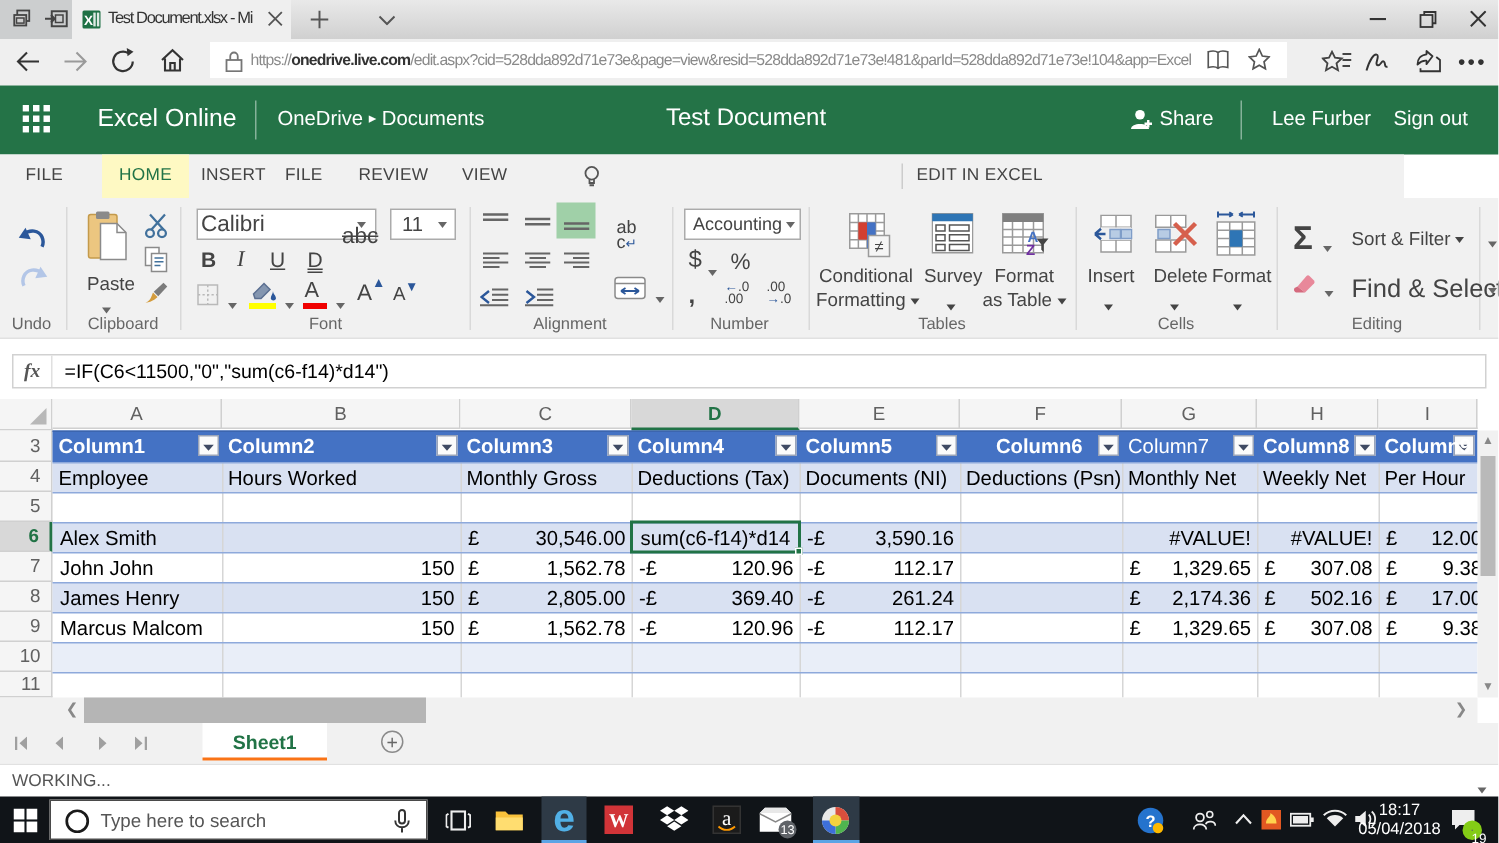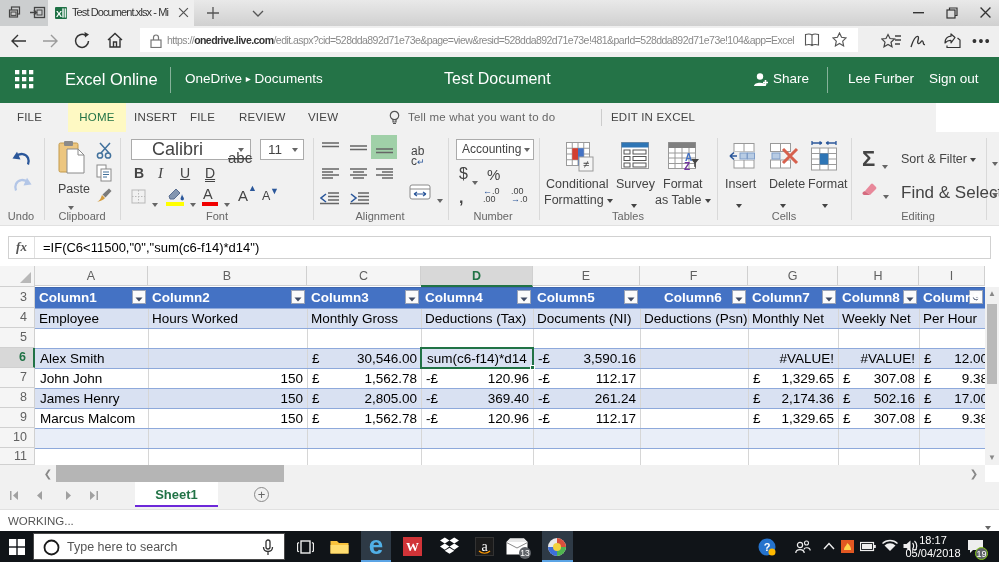--- a/index.html
+++ b/index.html
@@ -163,21 +163,20 @@
   <div class="mtab" style="left:17px">FILE</div>
   <div class="mtab" style="left:68px;width:58px;background:#fef9c3;text-align:center;color:#217346">HOME</div>
   <div class="mtab" style="left:134px">INSERT</div>
   <div class="mtab" style="left:190px">FILE</div>
   <div class="mtab" style="left:239px">REVIEW</div>
   <div class="mtab" style="left:308px">VIEW</div>
   <svg class="abs" style="left:388px;top:7px" width="13" height="16" viewBox="0 0 13 16">
       <circle cx="6.5" cy="5.5" r="4.2" fill="none" stroke="#555" stroke-width="1.2"></circle>
       <path d="M5 9.5 L5 12 H8 L8 9.5 M5 13.5 H8" stroke="#555" stroke-width="1.2" fill="none"></path>
     </svg>
-  <div class="mtab" style="left:408px;color:#666">Tell me what you want to do</div>
   <div class="abs" style="left:601px;top:6px;width:1px;height:17px;background:#ccc"></div>
   <div class="mtab" style="left:611px">EDIT IN EXCEL</div>
 </div>
 
 <div class="abs" id="ribbon">
 
   <div class="gdiv" style="left:44px"></div>
   <div class="gdiv" style="left:120px"></div>
   <div class="gdiv" style="left:313px"></div>
   <div class="gdiv" style="left:448px"></div>
@@ -222,21 +221,21 @@
   <svg class="abs" style="left:96px;top:32px" width="17" height="18" viewBox="0 0 17 18">
       <rect x="1" y="1" width="9" height="12" fill="#fff" stroke="#8a8a8a"></rect>
       <rect x="5" y="5" width="10" height="12" fill="#fff" stroke="#8a8a8a"></rect>
       <path d="M7 8 H13 M7 10.5 H13 M7 13 H11" stroke="#41719c" stroke-width="1"></path>
     </svg>
   <svg class="abs" style="left:96px;top:56px" width="16" height="15" viewBox="0 0 16 15">
       <path d="M1 14 C5 12 5 9 6 7 L9 10 C8 11 6 13 1 14 Z" fill="#d49c3d"></path>
       <path d="M6.5 6.5 L13 0.5 15.5 3 9.5 9.5 Z" fill="#7b7b7b"></path>
     </svg>
 
-  <div class="combo" style="left:131px;top:7px;width:120px;height:21px;font-size:18px;line-height:19px;padding-left:20px">Calibri<span class="caret" style="position:absolute;right:6px;top:8px"></span></div>
+  <div class="combo" style="left:131px;top:7px;width:120px;height:21px;font-size:15px;line-height:19px;padding-left:2px">Calibri<span class="caret" style="position:absolute;right:6px;top:8px"></span></div>
   <div class="combo" style="left:260px;top:7px;width:44px;height:21px;font-size:13.5px;line-height:19px;padding-left:7px">11<span class="caret" style="position:absolute;right:5px;top:8px"></span></div>
   <div class="rtext" style="left:134px;top:33px;font-weight:bold;font-size:14px">B</div>
   <div class="rtext" style="left:158px;top:33px;font-style:italic;font-family:'Liberation Serif',serif;font-size:15px">I</div>
   <div class="rtext" style="left:180px;top:33px;text-decoration:underline;font-size:14px">U</div>
   <div class="rtext" style="left:205px;top:33px;border-bottom:1px solid #444;font-size:14px"><span style="text-decoration:underline">D</span></div>
   <div class="rtext" style="left:228px;top:17px;text-decoration:line-through;font-size:15px">abc</div>
   <svg class="abs" style="left:131px;top:57px" width="15" height="15" viewBox="0 0 15 15">
       <rect x="1" y="1" width="13" height="13" fill="none" stroke="#b9b9b9"></rect>
       <path d="M1 7.5 H14 M7.5 1 V14" stroke="#b9b9b9" stroke-dasharray="1.5 1.5"></path>
       <path d="M1 7.5 H14" stroke="#444" stroke-width="0"></path>
@@ -453,21 +452,21 @@
       </svg></div>
     <div class="abs" style="left:969px;top:24px;width:14px;height:14px;background:#fbfbfb;border:1px solid #9aa4b8"><svg width="12" height="12">
         <path d="M2.5 4.5 L6 8.5 L9.5 4.5 Z" fill="#3f4a63"></path>
       </svg></div>
     <div class="cell" style="left:39px;top:24px;color:#fff;font-weight:bold">Column1</div>
     <div class="cell" style="left:152px;top:24px;color:#fff;font-weight:bold">Column2</div>
     <div class="cell" style="left:311px;top:24px;color:#fff;font-weight:bold">Column3</div>
     <div class="cell" style="left:425px;top:24px;color:#fff;font-weight:bold">Column4</div>
     <div class="cell" style="left:537px;top:24px;color:#fff;font-weight:bold">Column5</div>
     <div class="cell" style="left:664px;top:24px;color:#fff;font-weight:bold">Column6</div>
-    <div class="cell" style="left:752px;top:24px;color:#fff;font-weight:bold">Column7</div>
+    <div class="cell" style="left:752px;top:24px;color:#fff;font-weight:normal">Column7</div>
     <div class="cell" style="left:842px;top:24px;color:#fff;font-weight:bold">Column8</div>
     <div class="cell" style="left:923px;top:24px;color:#fff;font-weight:bold">Column9</div>
     <div class="cell" style="left:39px;top:45px">Employee</div>
     <div class="cell" style="left:152px;top:45px">Hours Worked</div>
     <div class="cell" style="left:311px;top:45px">Monthly Gross</div>
     <div class="cell" style="left:425px;top:45px">Deductions (Tax)</div>
     <div class="cell" style="left:537px;top:45px">Documents (NI)</div>
     <div class="cell" style="left:644px;top:45px">Deductions (Psn)</div>
     <div class="cell" style="left:752px;top:45px">Monthly Net</div>
     <div class="cell" style="left:842px;top:45px">Weekly Net</div>
@@ -542,21 +541,21 @@
   <svg class="abs" style="left:10px;top:9px" width="88" height="9" viewBox="0 0 88 9">
       <g fill="#a0a0a0">
         <rect x="0" y="0" width="1.5" height="9"></rect>
         <path d="M8 0 L3 4.5 L8 9 Z"></path>
         <path d="M32 0 L27 4.5 L32 9 Z"></path>
         <path d="M56 0 L61 4.5 L56 9 Z"></path>
         <path d="M80 0 L85 4.5 L80 9 Z"></path>
         <rect x="86.5" y="0" width="1.5" height="9"></rect>
       </g>
     </svg>
-  <div class="abs" style="left:135px;top:0;width:83px;height:25px;background:#fff;border-bottom:2px solid #6d28d9;color:#217346;font-weight:bold;font-size:13px;text-align:center;line-height:25px">Sheet1</div>
+  <div class="abs" style="left:135px;top:0;width:83px;height:25px;background:#fff;border-bottom:2px solid #f97316;color:#217346;font-weight:bold;font-size:13px;text-align:center;line-height:25px">Sheet1</div>
   <div class="abs" style="left:254px;top:5px;width:15px;height:15px;border:1px solid #8a8a8a;border-radius:50%;color:#666;font-size:13px;text-align:center;line-height:14px">+</div>
 </div>
 
 <div class="abs" id="statusbar">
   <div class="abs" style="left:8px;top:5px;font-size:11.5px;color:#555">WORKING...</div>
   <div class="abs" style="right:8px;top:8px"><span class="caret"></span></div>
 </div>
 
 <div class="abs" id="taskbar">
   <svg class="abs" style="left:9px;top:8px" width="16" height="16" viewBox="0 0 16 16">
@@ -648,14 +647,14 @@
       <path d="M0.5 4.5 A11 11 0 0 1 15.5 4.5" stroke="#eee" stroke-width="1.4" fill="none"></path>
     </svg>
   <svg class="abs" style="left:903px;top:8px" width="15" height="14" viewBox="0 0 15 14">
       <path d="M0.5 5 H3.5 L7.5 1.5 V12.5 L3.5 9 H0.5 Z" fill="#eee"></path>
       <path d="M9.5 4 C11 5.5 11 8.5 9.5 10 M11.5 2 C14.5 4.5 14.5 9.5 11.5 12" stroke="#eee" stroke-width="1.2" fill="none"></path>
     </svg>
   <div class="abs" style="left:903px;top:3px;width:60px;height:26px;color:#fff;font-size:11px;text-align:center;line-height:13px">18:17<br>05/04/2018</div>
   <svg class="abs" style="left:967px;top:8px" width="17" height="15" viewBox="0 0 17 15">
       <path d="M1 1 H16 V11 H6 L3 14 V11 H1 Z" fill="#eee"></path>
     </svg>
-  <div class="abs" style="left:975px;top:16px;width:13px;height:13px;background:#5f6368;border-radius:50%;color:#fff;font-size:9px;text-align:center;line-height:13px;border:1px solid #84cc16">19</div>
+  <div class="abs" style="left:975px;top:16px;width:13px;height:13px;background:#5f6368;border-radius:50%;color:#fff;font-size:9px;text-align:center;line-height:13px;border:6px solid #84cc16">19</div>
 </div>
 
 </body></html>

